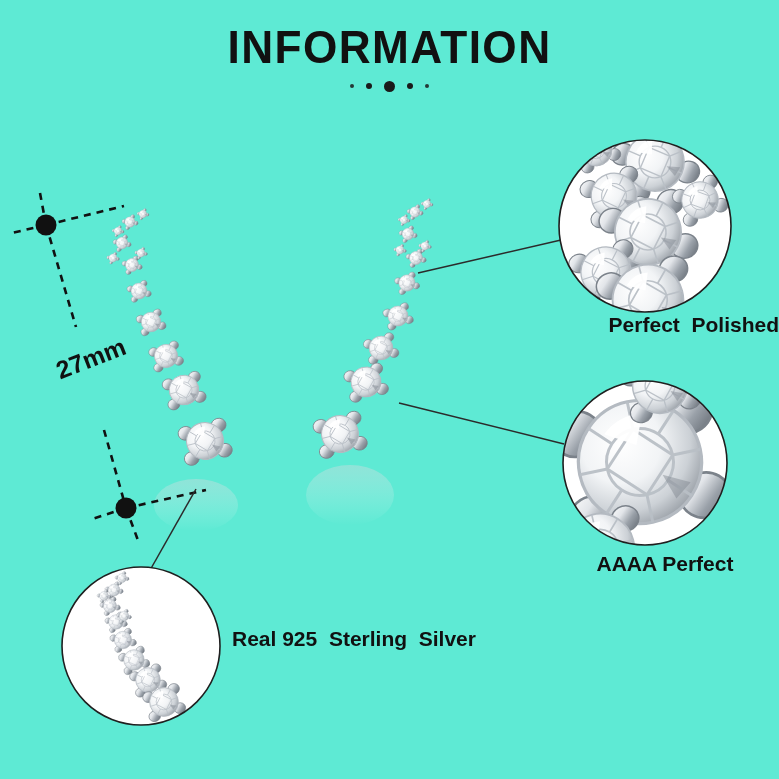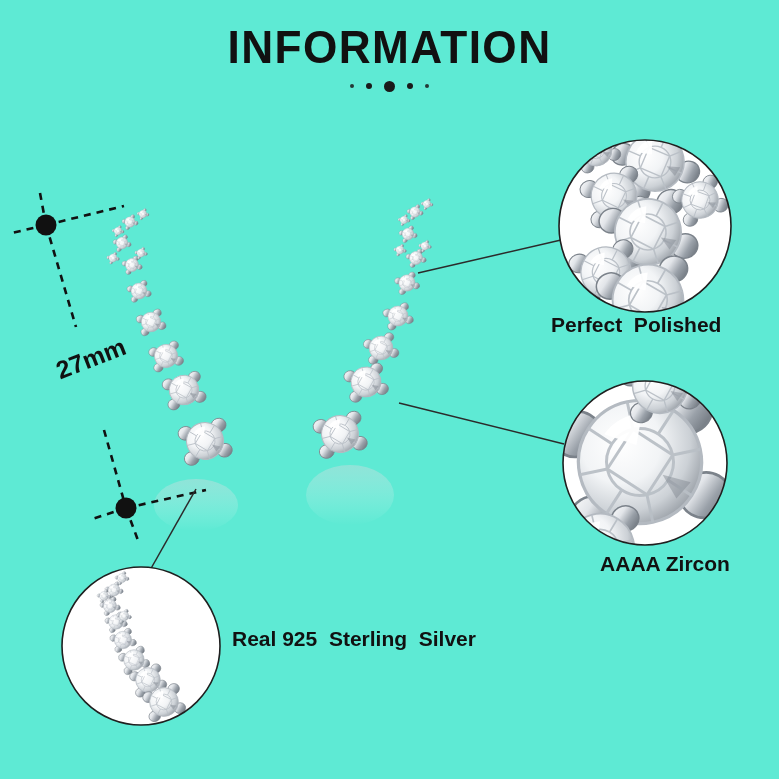--- a/index.html
+++ b/index.html
@@ -59,21 +59,21 @@
   .caption {
     position: absolute;
     font-family: "Liberation Sans", sans-serif;
     font-weight: bold;
     color: #111111;
     white-space: pre;
   }
   #cap-polished {
     left: 551px; top: 313px;
     width: 228px;
-    text-align: left;
+    text-align: right;
     font-size: 21px;
   }
   #cap-zircon {
     left: 551px; top: 552px;
     width: 228px;
     text-align: center;
     font-size: 21px;
   }
   #cap-silver {
     left: 232px; top: 627px;
@@ -267,17 +267,17 @@
         <use href="#stone" transform="translate(124,616) rotate(-28) scale(0.42)"></use>
       </g>
       <circle cx="141" cy="646" r="79" fill="none" stroke="#1f1f1f" stroke-width="1.6"></circle>
     </g>
   </svg>
 
   <div id="dim-27mm" class="caption">27mm</div>
 
   <div id="cap-polished" class="caption">Perfect  Polished</div>
 
-  <div id="cap-zircon" class="caption">AAAA Zircon</div>
+  <div id="cap-zircon" class="caption">AAAA Perfect</div>
 
   <div id="cap-silver" class="caption">Real 925  Sterling  Silver</div>
 
 </div>
 
 </body></html>

